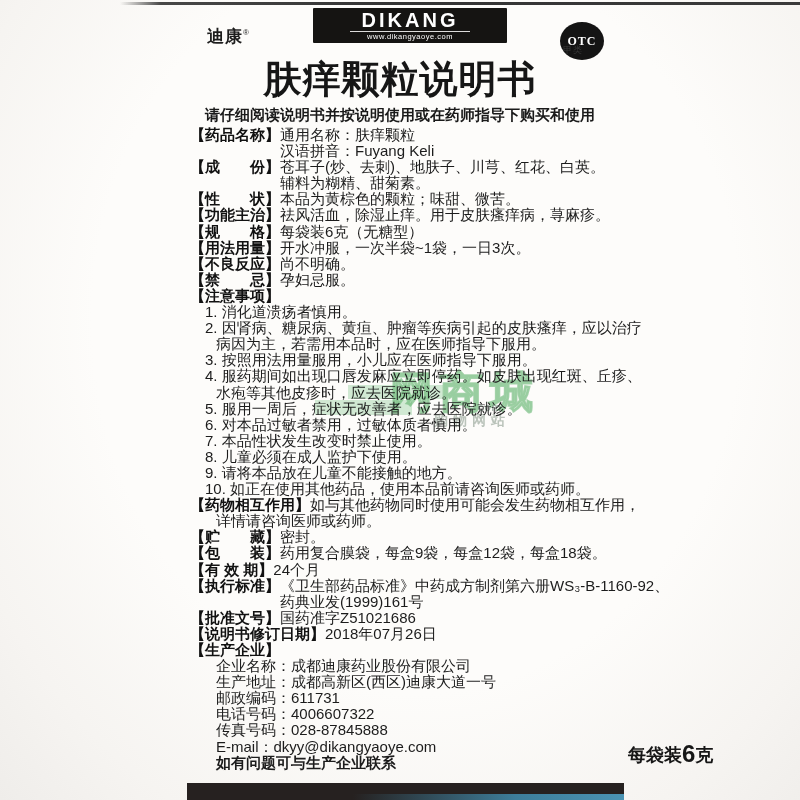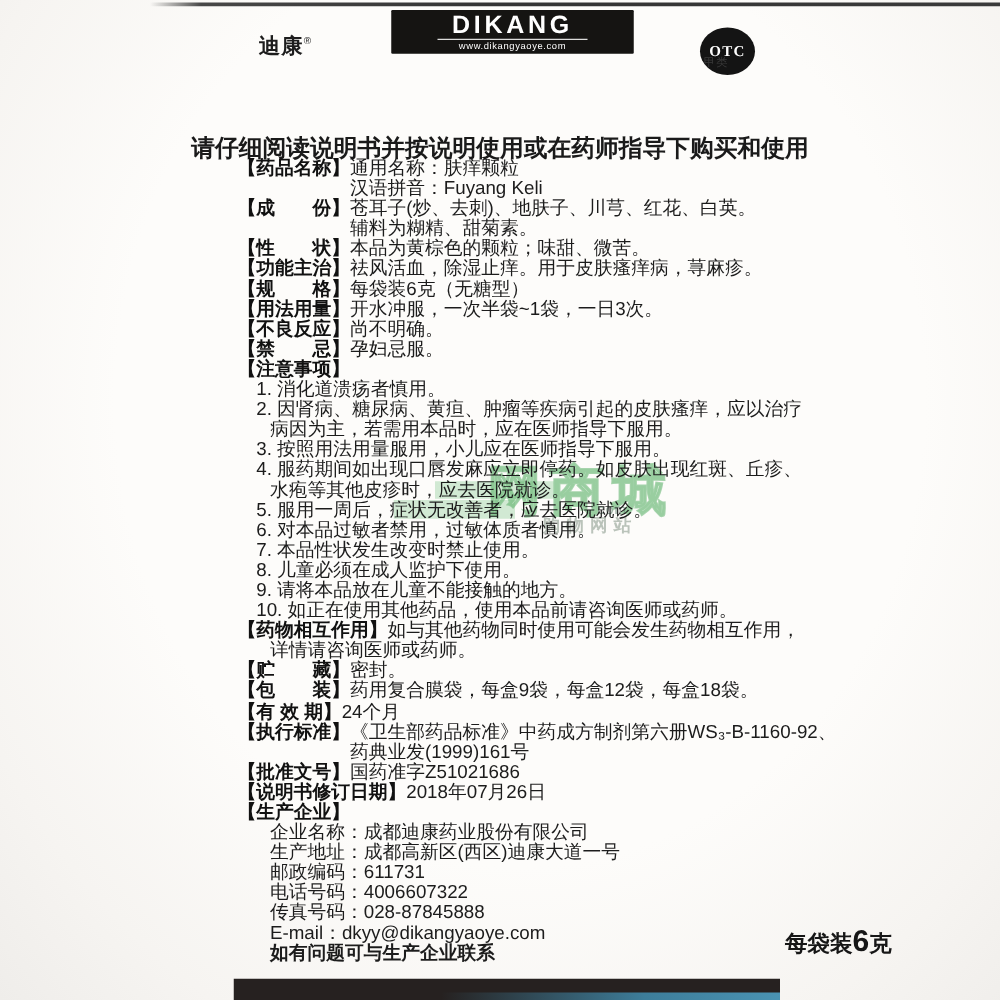--- a/index.html
+++ b/index.html
@@ -46,21 +46,21 @@
   }
   #otc-text{color:#fff;font-family:"Liberation Serif",serif;font-weight:700;font-size:12px;letter-spacing:1px;}
   #otc-class{position:absolute;left:563px;top:44px;font-size:9px;color:#3a3a3a;letter-spacing:1px;}
   
   #doc-title{
     position:absolute;left:0;top:54px;width:800px;text-align:center;
     font-size:38px;font-weight:900;color:#161616;letter-spacing:1px;
   }
   #doc-subtitle{
     position:absolute;left:0;top:106px;width:800px;text-align:center;
-    font-size:19px;font-weight:700;color:#1a1a1a;
+    font-size:15px;font-weight:700;color:#1a1a1a;
   }
   
   #leaflet-body{
     position:absolute;left:190px;top:127px;width:600px;
     color:#1c1c1c;
   }
   .line{height:16.1px;line-height:16.1px;font-size:15px;white-space:nowrap;}
   .line .lbl{font-weight:700;color:#111;}
   .line.bold{font-weight:700;}
   .ind-none{padding-left:0;}
@@ -100,20 +100,21 @@
     <div id="logo-word">DIKANG</div>
     <div id="logo-rule"></div>
     <div id="logo-url">www.dikangyaoye.com</div>
   </div>
 
   <div id="otc">
     <span id="otc-text">OTC</span>
   </div>
   <div id="otc-class">甲类</div>
 
+  <div id="doc-title">肤痒颗粒说明书</div>
   <div id="doc-subtitle">请仔细阅读说明书并按说明使用或在药师指导下购买和使用</div>
 
   <div class="wm-rect" id="wm-rect-1"></div>
   <div class="wm-rect" id="wm-rect-2"></div>
   <div id="wm-main">网商城</div>
   <div id="wm-com">．com</div>
   <div id="wm-site">购物网站</div>
 
   <div id="leaflet-body">
       <div class="line ind-none"><span class="lbl">【药品名称】</span><span>通用名称：肤痒颗粒</span></div>

